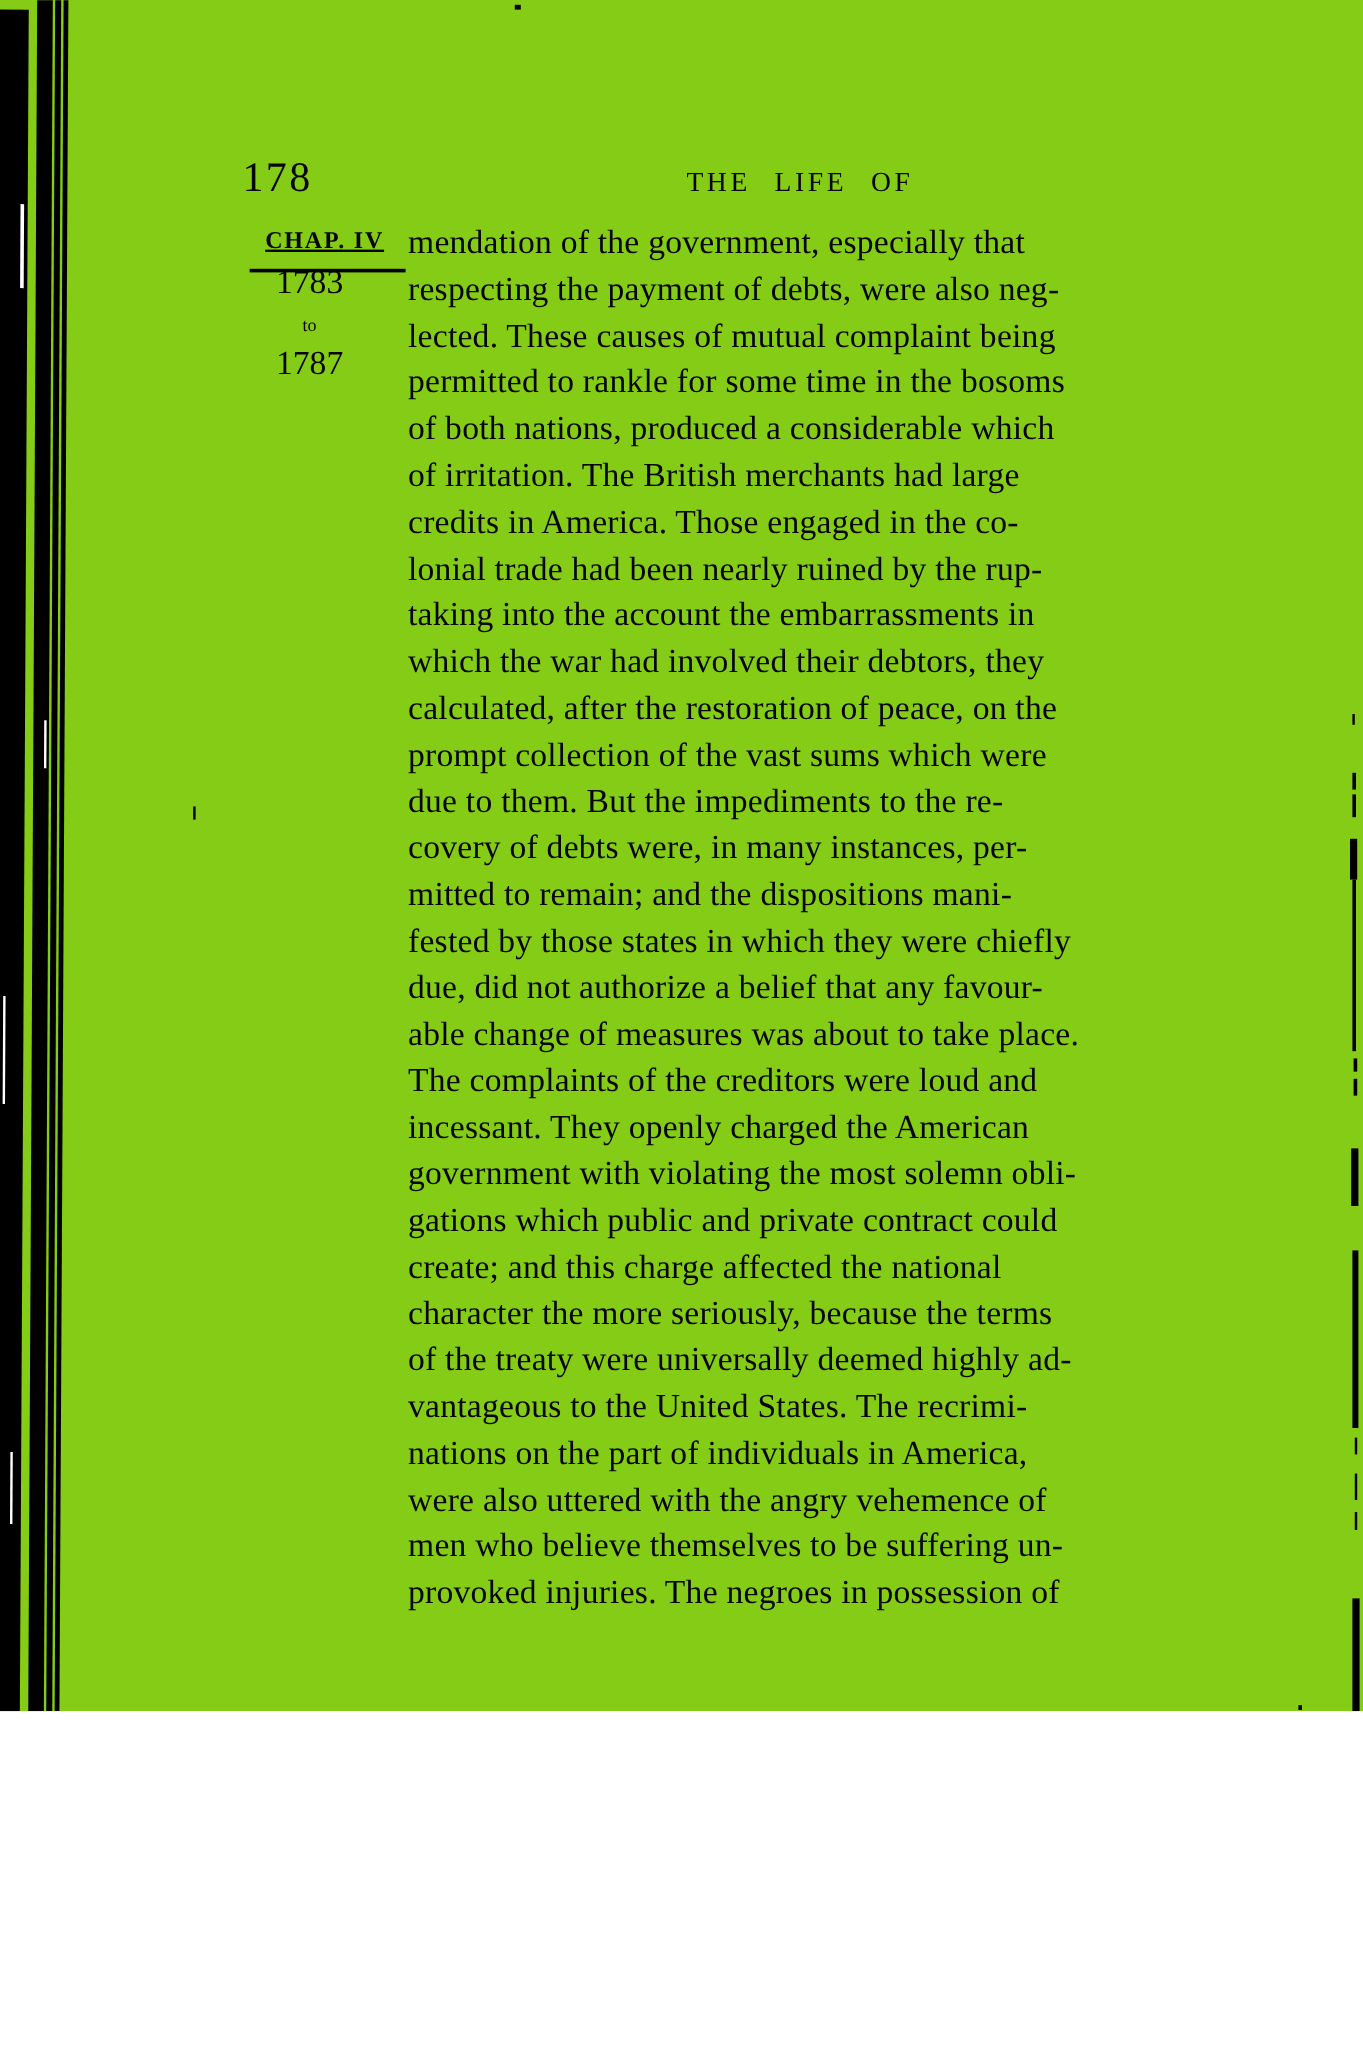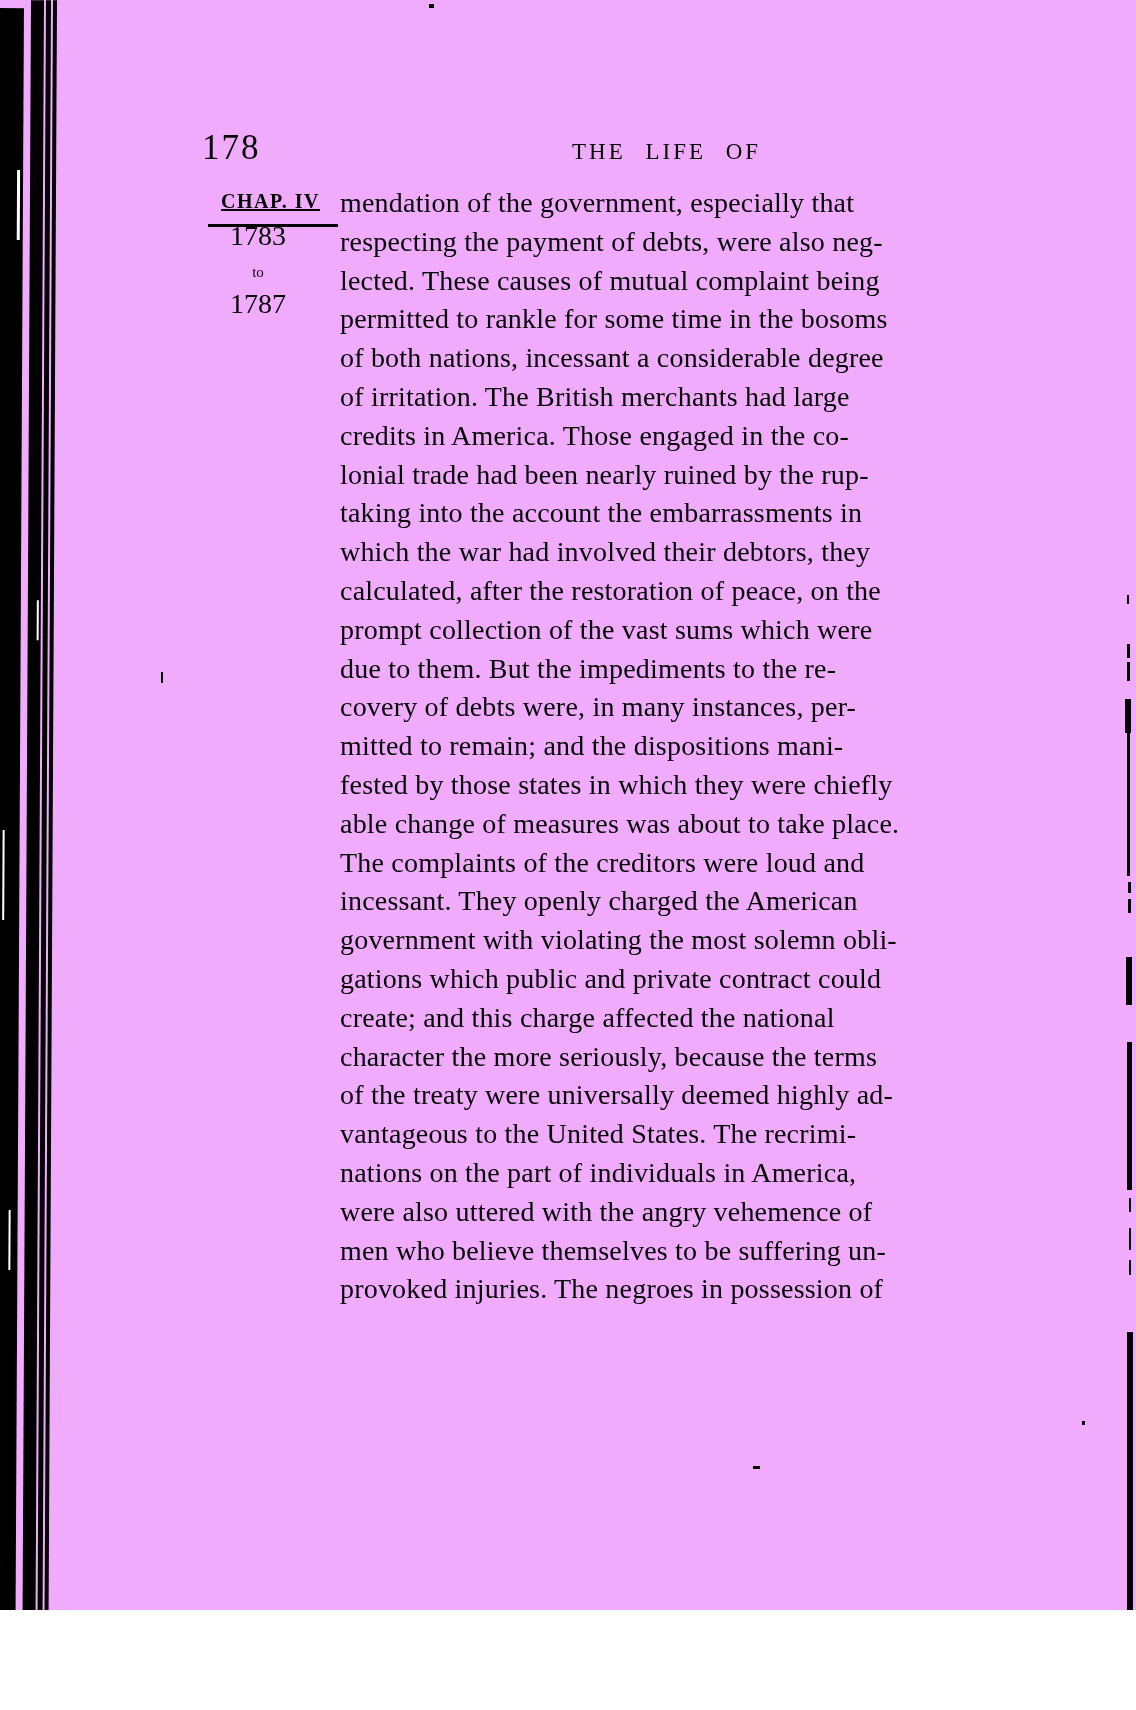--- a/index.html
+++ b/index.html
@@ -1,17 +1,17 @@
 <!DOCTYPE html>
 <html><head>
 <meta charset="utf-8">
 <style>
   html,body{margin:0;padding:0;background:#ffffff;}
   #page{
-    position:relative;width:1136px;height:1610px;background:#f0abfc;
+    position:relative;width:1136px;height:1426px;background:#84cc16;
     overflow:hidden;font-family:"Liberation Serif",serif;color:#050505;
   }
   
   #page-number{
     position:absolute;left:202px;top:128px;font-size:35px;letter-spacing:2px;
   }
   #running-header{
     position:absolute;left:572px;top:139px;width:200px;text-align:left;
     font-size:23px;letter-spacing:3px;word-spacing:11px;
   }
@@ -63,32 +63,33 @@
   <div id="chapter-rule"></div>
   <div id="date-start" class="date">1783</div>
   <div id="date-connector" class="date">to</div>
   <div id="date-end" class="date">1787</div>
 
   <div id="body-text">
       <div class="bline">mendation of the government, especially that</div>
       <div class="bline">respecting the payment of debts, were also neg-</div>
       <div class="bline">lected.  These causes of mutual complaint being</div>
       <div class="bline">permitted to rankle for some time in the bosoms</div>
-      <div class="bline">of both nations, incessant a considerable degree</div>
+      <div class="bline">of both nations, produced a considerable which</div>
       <div class="bline">of irritation.  The British merchants had large</div>
       <div class="bline">credits in America.  Those engaged in the co-</div>
       <div class="bline">lonial trade had been nearly ruined by the rup-</div>
       <div class="bline">taking into the account the embarrassments in</div>
       <div class="bline">which the war had involved their debtors, they</div>
       <div class="bline">calculated, after the restoration of peace, on the</div>
       <div class="bline">prompt collection of the vast sums which were</div>
       <div class="bline">due to them.  But the impediments to the re-</div>
       <div class="bline">covery of debts were, in many instances, per-</div>
       <div class="bline">mitted to remain; and the dispositions mani-</div>
       <div class="bline">fested by those states in which they were chiefly</div>
+      <div class="bline">due, did not authorize a belief that any favour-</div>
       <div class="bline">able change of measures was about to take place.</div>
       <div class="bline">The complaints of the creditors were loud and</div>
       <div class="bline">incessant.  They openly charged the American</div>
       <div class="bline">government with violating the most solemn obli-</div>
       <div class="bline">gations which public and private contract could</div>
       <div class="bline">create; and this charge affected the national</div>
       <div class="bline">character the more seriously, because the terms</div>
       <div class="bline">of the treaty were universally deemed highly ad-</div>
       <div class="bline">vantageous to the United States.  The recrimi-</div>
       <div class="bline">nations on the part of individuals in America,</div>

